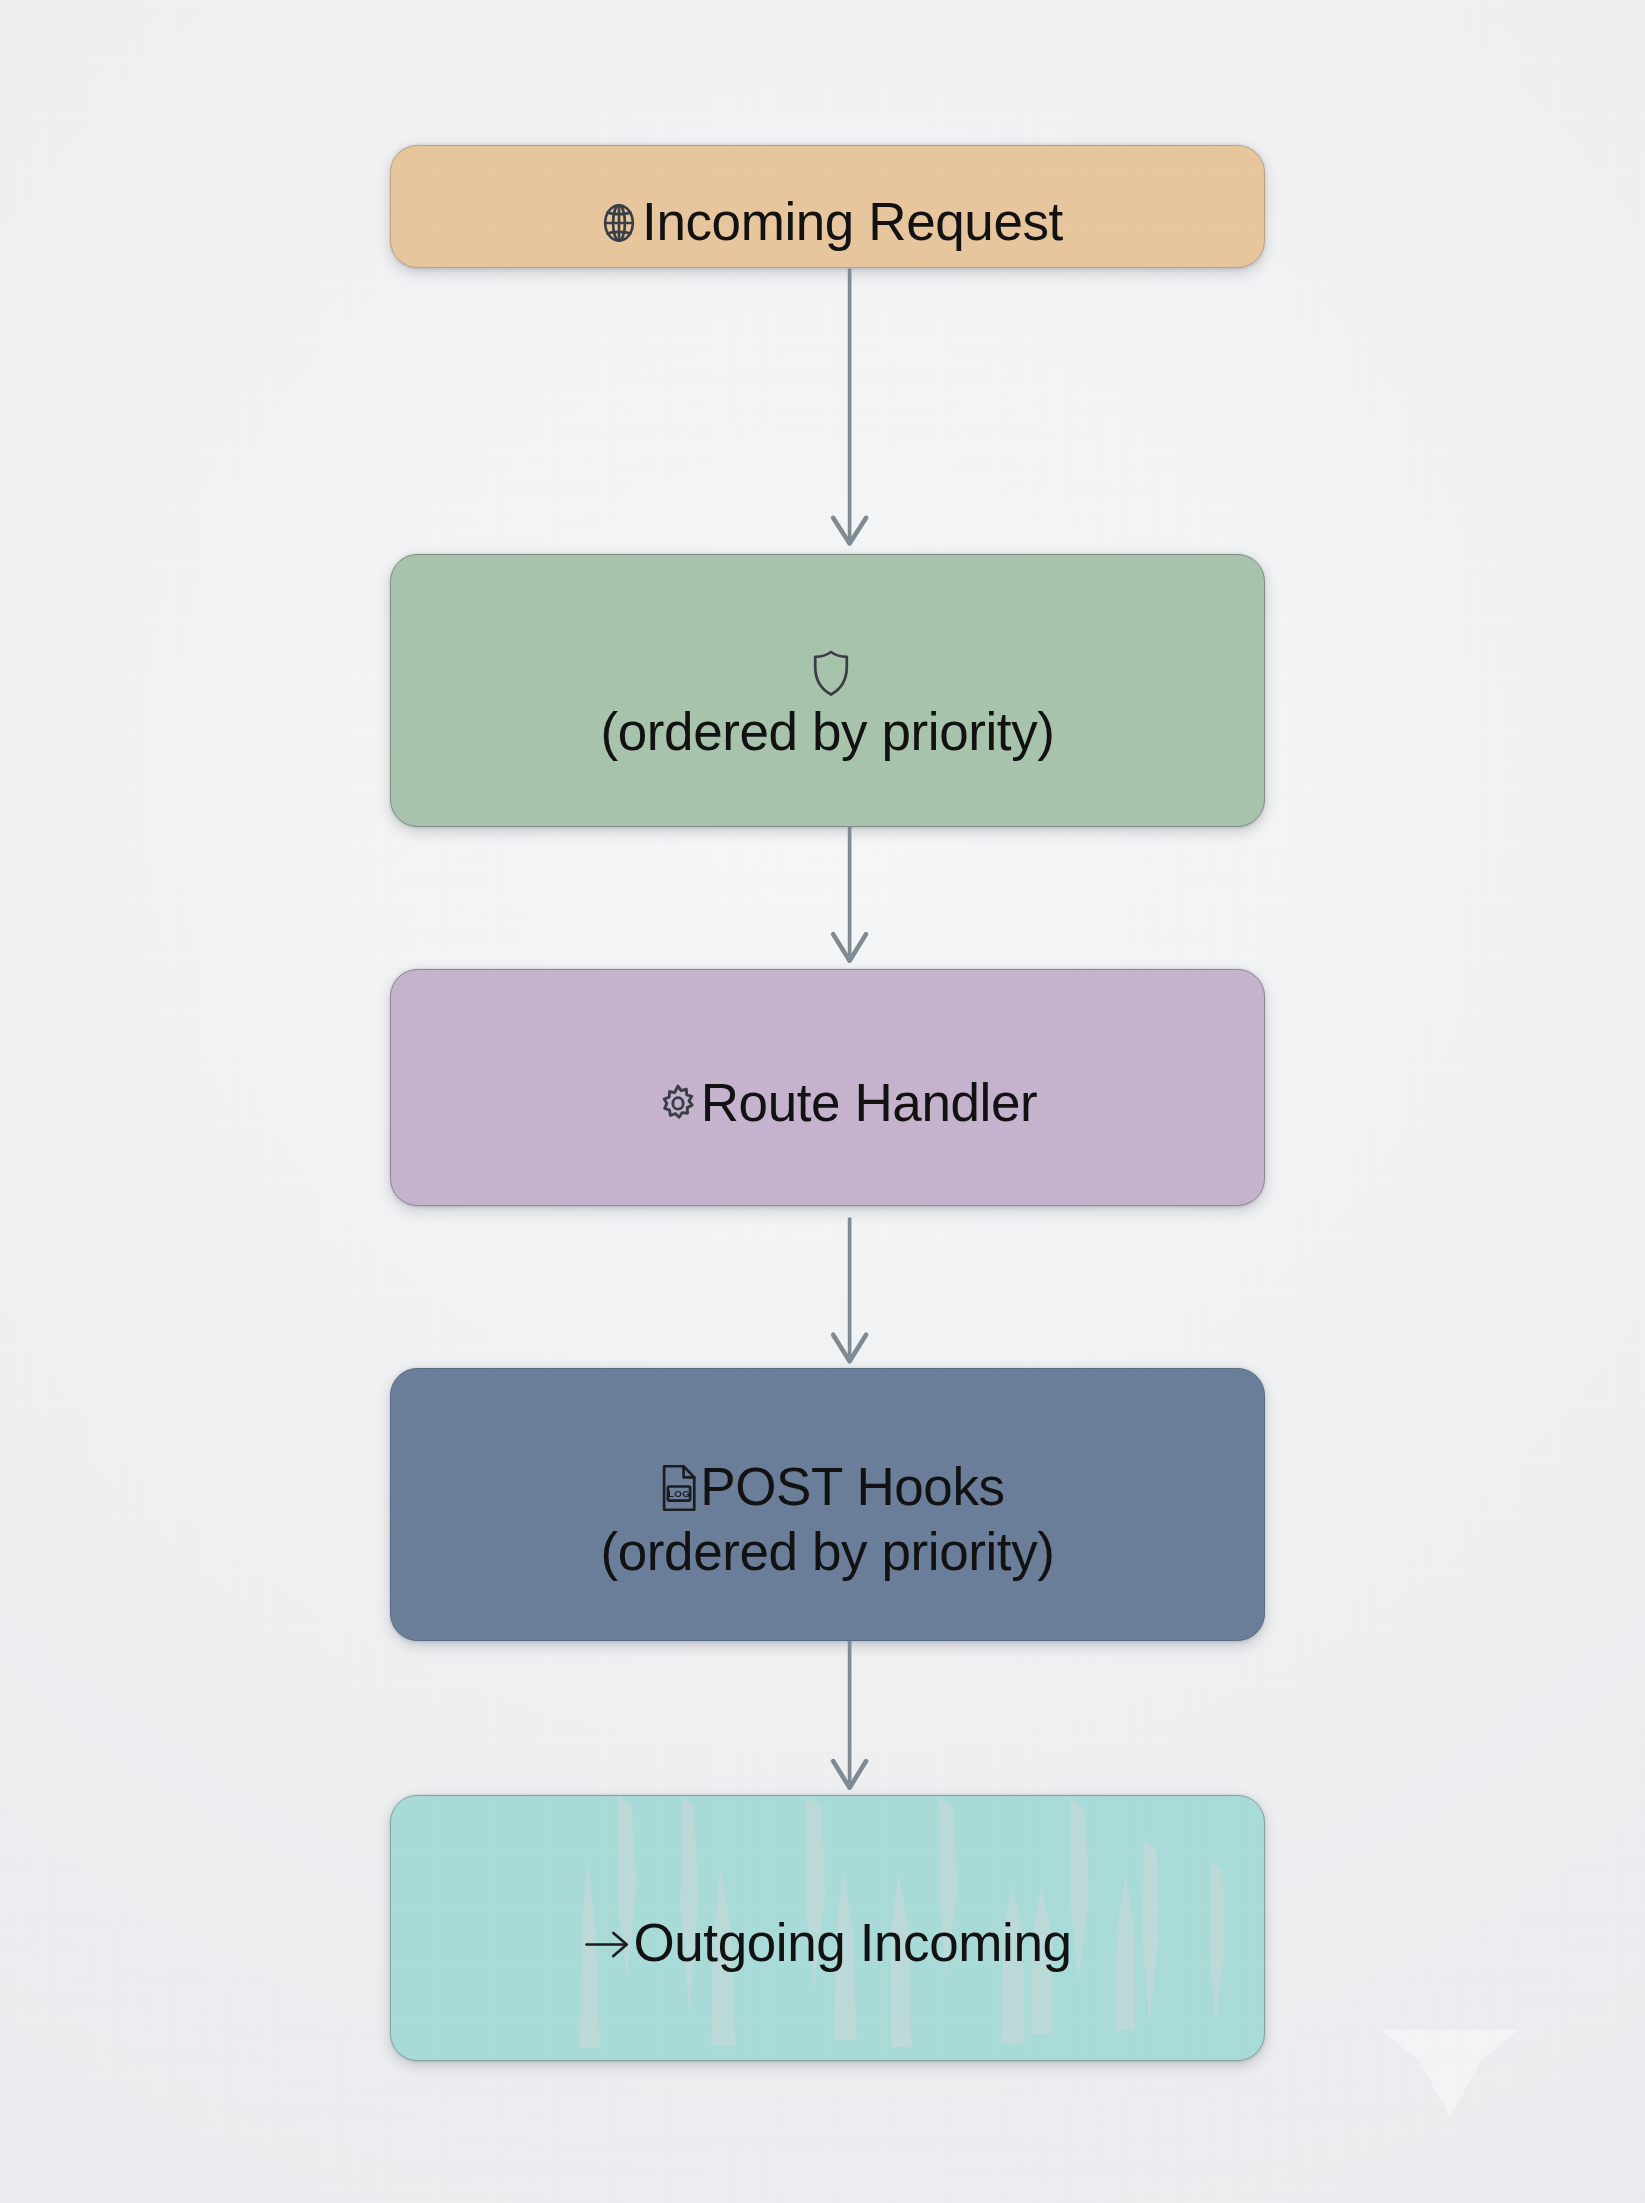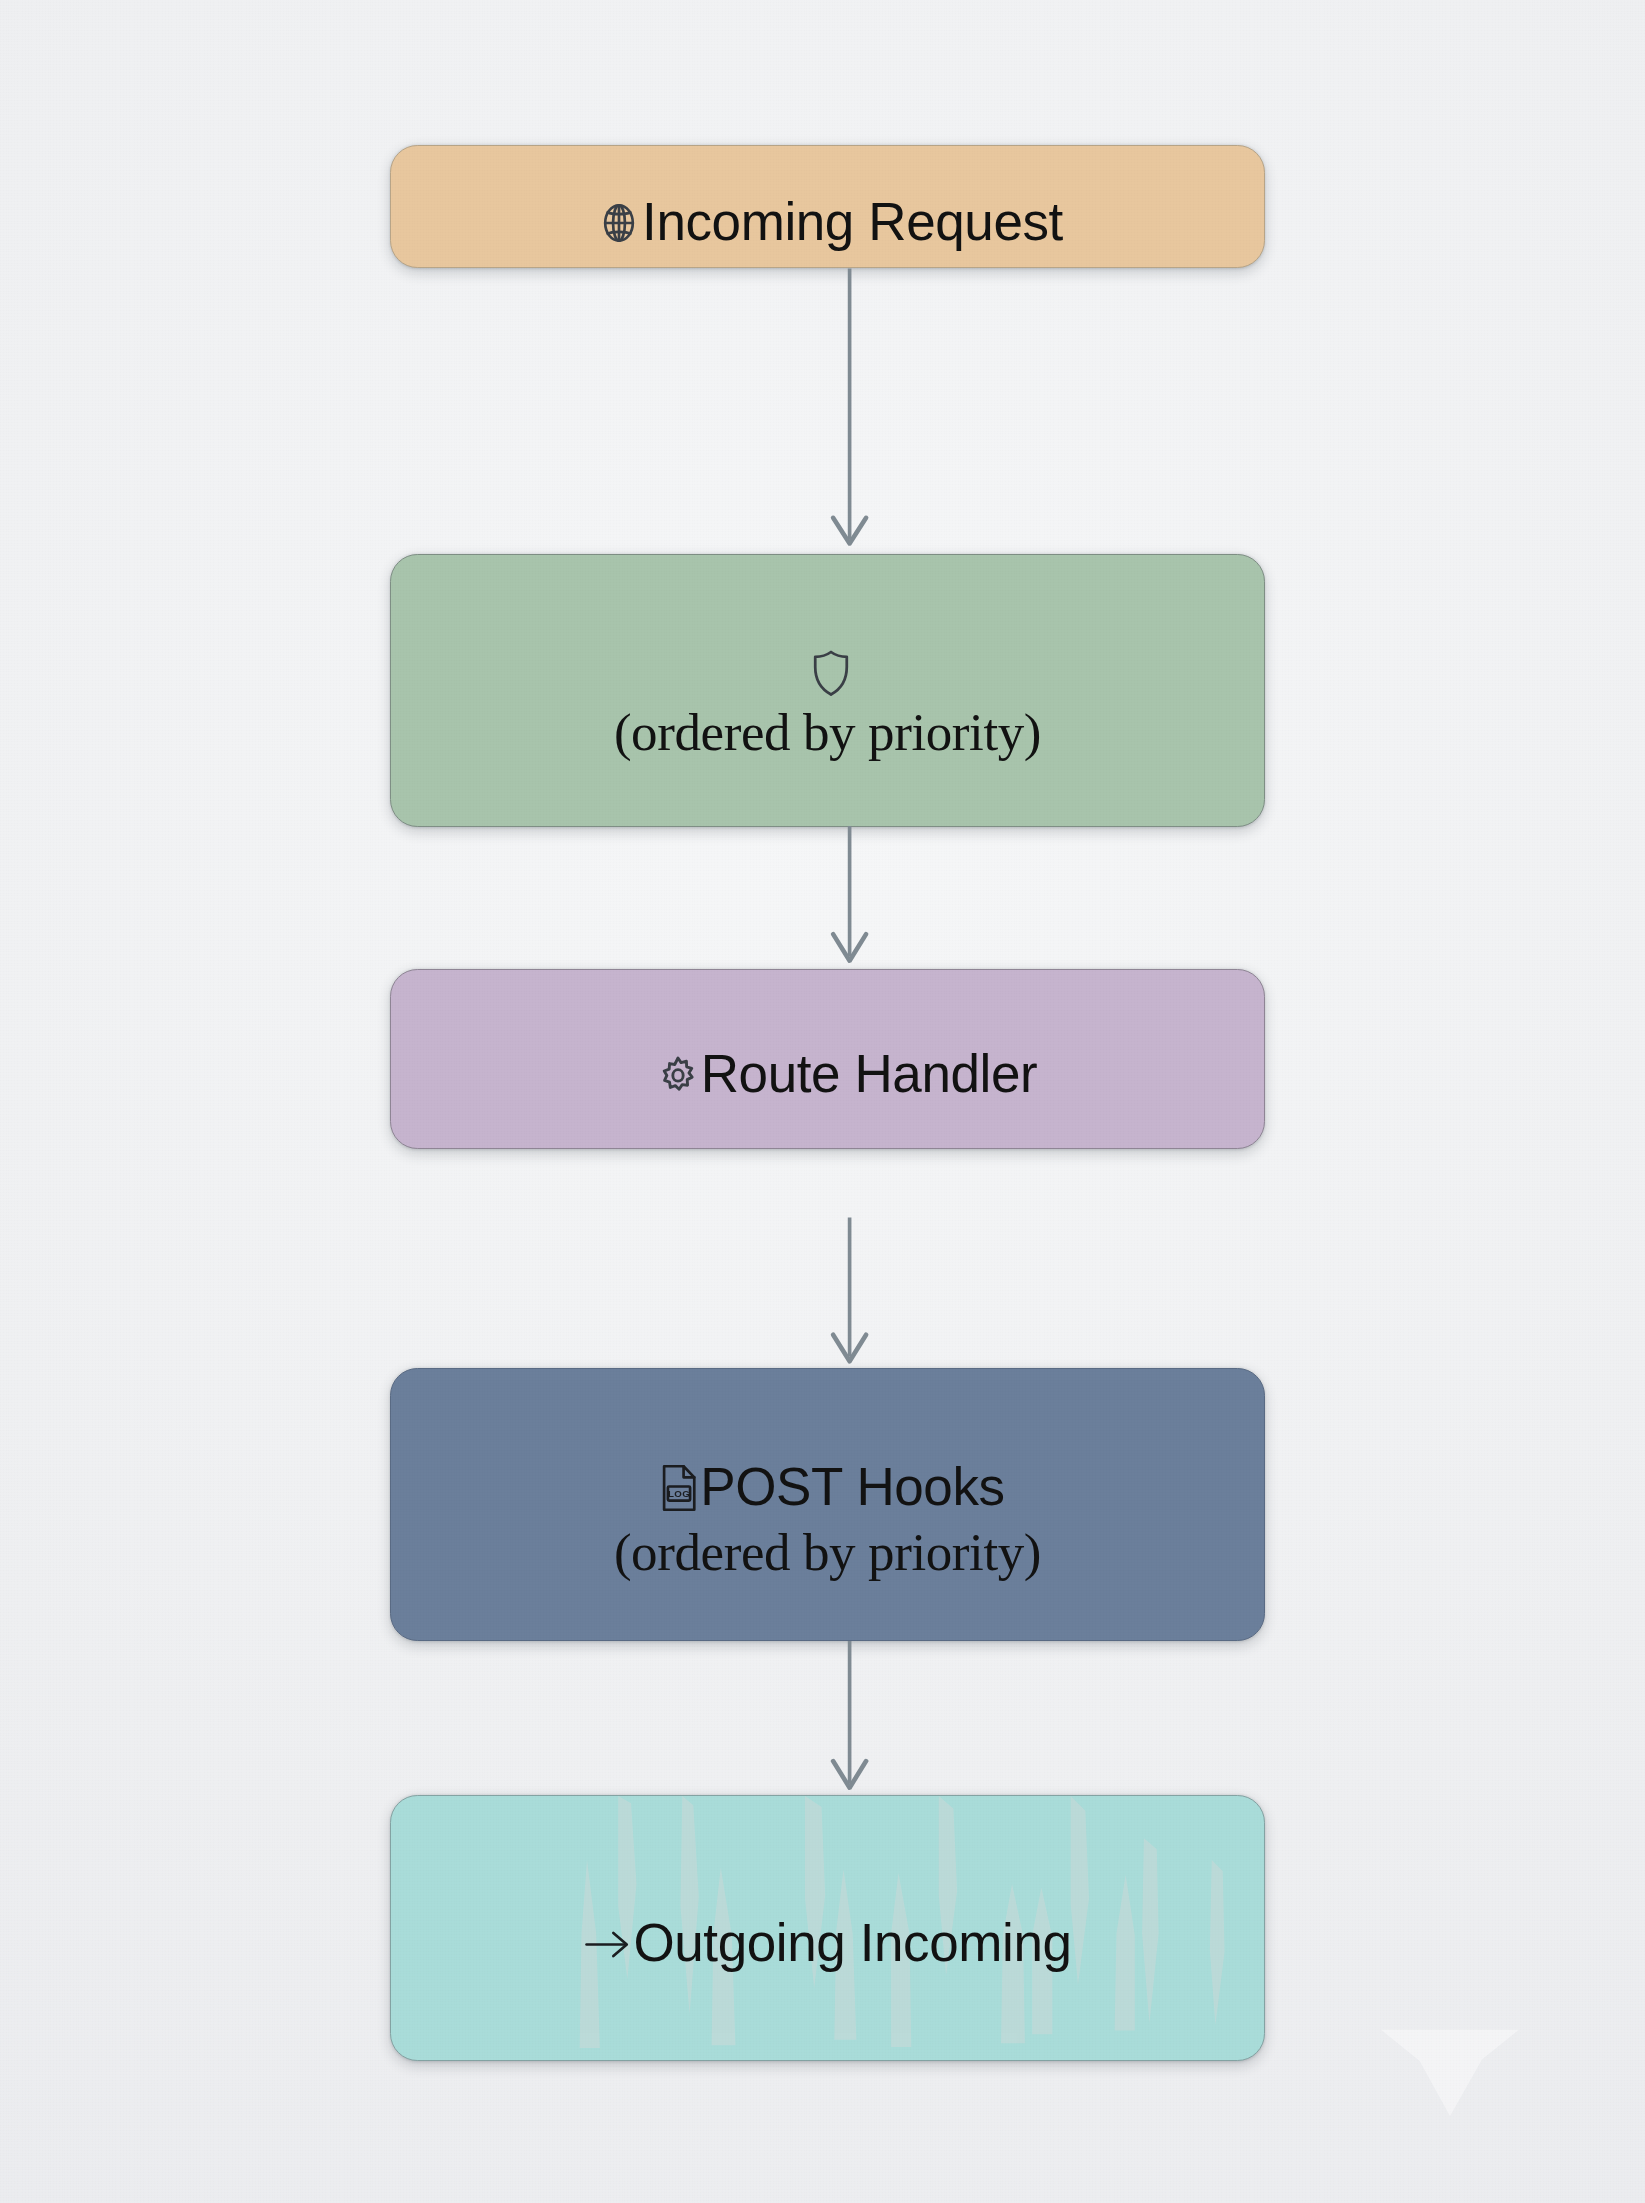--- a/index.html
+++ b/index.html
@@ -85,39 +85,38 @@
   .line1{
     display:flex;
     align-items:center;
     justify-content:center;
     white-space:nowrap;
     margin-top:30px;
   }
   .line2{
     white-space:nowrap;
     margin-top: 3.7px;
-    font-family: Liberation Serif, serif;
   }
 
   .ico{
     display:inline-flex;
     align-items:center;
     justify-content:flex-end;
     width: 50px;
     height: 50px;
     flex: 0 0 auto;
     position:relative;
     top: 1.8px;
   }
   .ico svg{ display:block; }
 
   
   #node-request  { top: 145px;  height: 123px; background:#e8c79e; border:1.8px solid #b8a588; }
   #node-pre      { top: 554px;  height: 273px; background:#a8c4ac; border:1.8px solid #7f8f85; }
-  #node-route    { top: 969px; height: 180px; background:#c6b4ce; border:1.8px solid #8f8595;padding-left:33px; }
+  #node-route    { top: 969px; height: 237px; background:#c6b4ce; border:1.8px solid #8f8595;padding-left:33px; }
   #node-post     { top: 1368px; height: 273px; background:#6b7f9b; border:1.8px solid #5a6b84; }
   #node-response { top: 1795px; height: 266px; background:#a9dcd9; border:1.8px solid #84a3a3; }
 
   
   .streaks{
     position:absolute;
     inset:0;
     z-index:1;
     pointer-events:none;
     opacity:.55;

